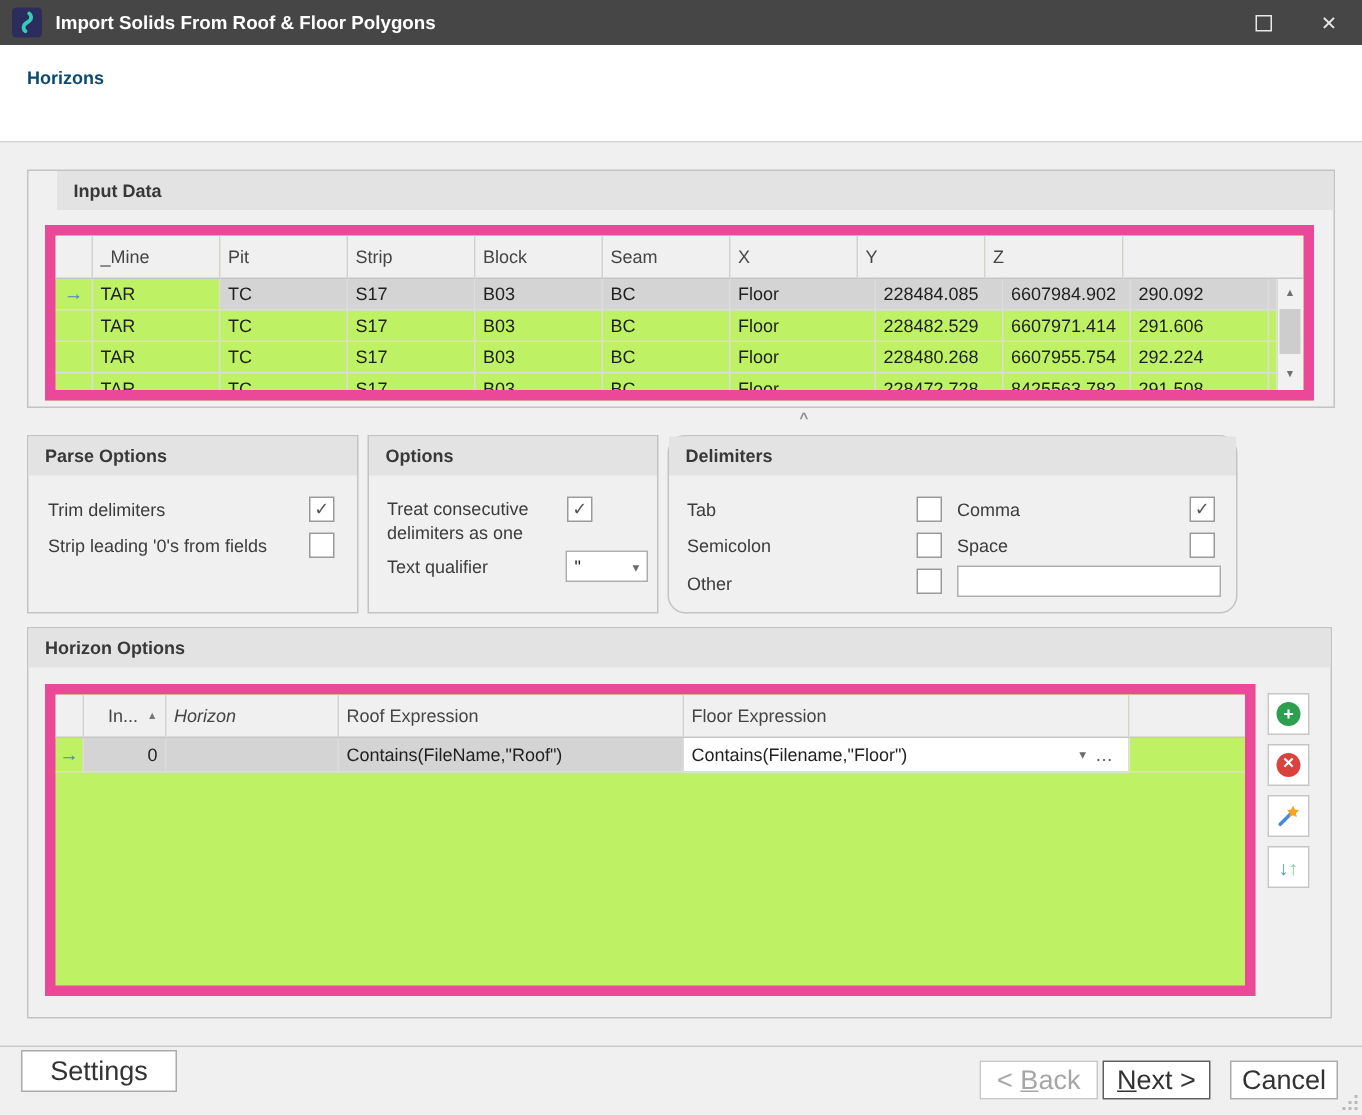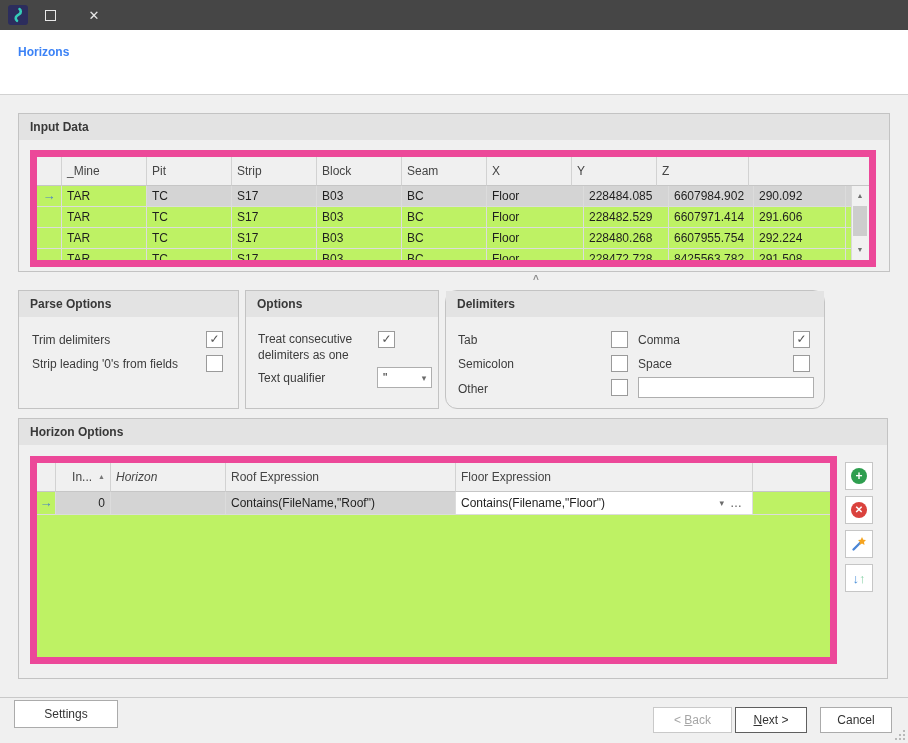--- a/index.html
+++ b/index.html
@@ -11,21 +11,21 @@
             display:flex;align-items:center;}
   .app-icon{width:20px;height:20px;margin-left:8px;border-radius:3px;background:#2c2d5d;
             display:flex;align-items:center;justify-content:center;}
   .win-title{color:#ffffff;font-weight:bold;font-size:12.5px;margin-left:9px;flex:1;}
   .win-btn{width:44px;height:30px;display:flex;align-items:center;justify-content:center;
            color:#e8e8e8;font-size:13px;cursor:default;}
   .maxbox{width:9px;height:9px;border:1.5px solid #e8e8e8;display:inline-block;}
   
   .subheader{position:absolute;left:0;top:30px;width:908px;height:64px;background:#ffffff;
              border-bottom:1px solid #d2d2d2;}
-  .subheader .hd{position:absolute;left:18px;top:15px;font-weight:bold;color:#3b82f6;}
+  .subheader .hd{position:absolute;left:18px;top:15px;font-weight:bold;color:#0c4a6e;}
   
   .group{position:absolute;border:1px solid #c3c3c3;background:#f0f0f0;box-sizing:border-box;}
   .group-header{height:26px;background:#e3e3e3;font-weight:bold;color:#383838;
                 line-height:26px;padding-left:11px;}
   
   .gridtable{position:absolute;background:#bef264;border:7px solid #ec4899;overflow:hidden;box-sizing:border-box;}
   .g-row{display:flex;}
   .g-cell{box-sizing:border-box;border-right:1px solid #dcdcdc;border-bottom:1px solid #dcdcdc;
           padding:0 5px;font-size:12px;color:#1f1f1f;line-height:20px;height:21px;
           overflow:hidden;white-space:nowrap;flex:0 0 auto;}
@@ -65,48 +65,49 @@
   .circ.add{background:#2e9e4f;}
   .circ.del{background:#da423d;font-size:10px;}
   .updown span{font-weight:bold;font-size:13px;}
   .mv-down{color:#4a90d9;}
   .mv-up{color:#86d0a5;}
   
   .splitter{position:absolute;color:#8a8a8a;font-size:10px;font-weight:bold;}
   
   .footer-sep{position:absolute;left:0;top:697px;width:908px;height:1px;background:#c9c9c9;}
   .btn{position:absolute;background:#fff;border:1px solid #ababab;color:#333;
-       text-align:center;box-sizing:border-box;font-size:12px;}
+       text-align:center;box-sizing:border-box;font-size:18px;}
   .btn.default{border:1px solid #5f5f5f;}
   .btn.disabled{color:#a6a6a6;border-color:#c9c9c9;}
   .u{text-decoration:underline;}
   .grip{position:absolute;right:2px;bottom:2px;}
 </style>
 </head>
 <body>
 
 <div class="titlebar">
   <span class="app-icon">
     <svg width="16" height="16" viewBox="0 0 16 16">
       <path d="M10.5 3.2 a3.1 3.1 0 0 1 0 5 L8 10 a3.1 3.1 0 0 0 0 5" transform="translate(-1,-1.2)" stroke="#35cdb8" stroke-width="2.6" fill="none" stroke-linecap="round"></path>
     </svg>
   </span>
+  <span class="win-title">Import Solids From Roof &amp; Floor Polygons</span>
   <span class="win-btn">
       <span class="maxbox"></span>
     </span>
   <span class="win-btn">
       <span>✕</span>
     </span>
 </div>
 
 <div class="subheader">
   <span class="hd">Horizons</span>
 </div>
 
-<div class="group" style="left:18px;top:113px;width:872px;height:159px;">
+<div class="group" style="left:18px;top:113px;width:872px;height:159px;padding-left:19px;">
   <div class="group-header">Input Data</div>
   <div class="gridtable" style="left:11px;top:36px;width:846px;height:117px;">
     <div id="input-head" class="g-row g-head">
         <div class="g-cell rowhdr" style="width: 25px;"></div>
         <div class="g-cell" style="width: 85px;">_Mine</div>
         <div class="g-cell" style="width: 85px;">Pit</div>
         <div class="g-cell" style="width: 85px;">Strip</div>
         <div class="g-cell" style="width: 85px;">Block</div>
         <div class="g-cell" style="width: 85px;">Seam</div>
         <div class="g-cell" style="width: 85px;">X</div>

